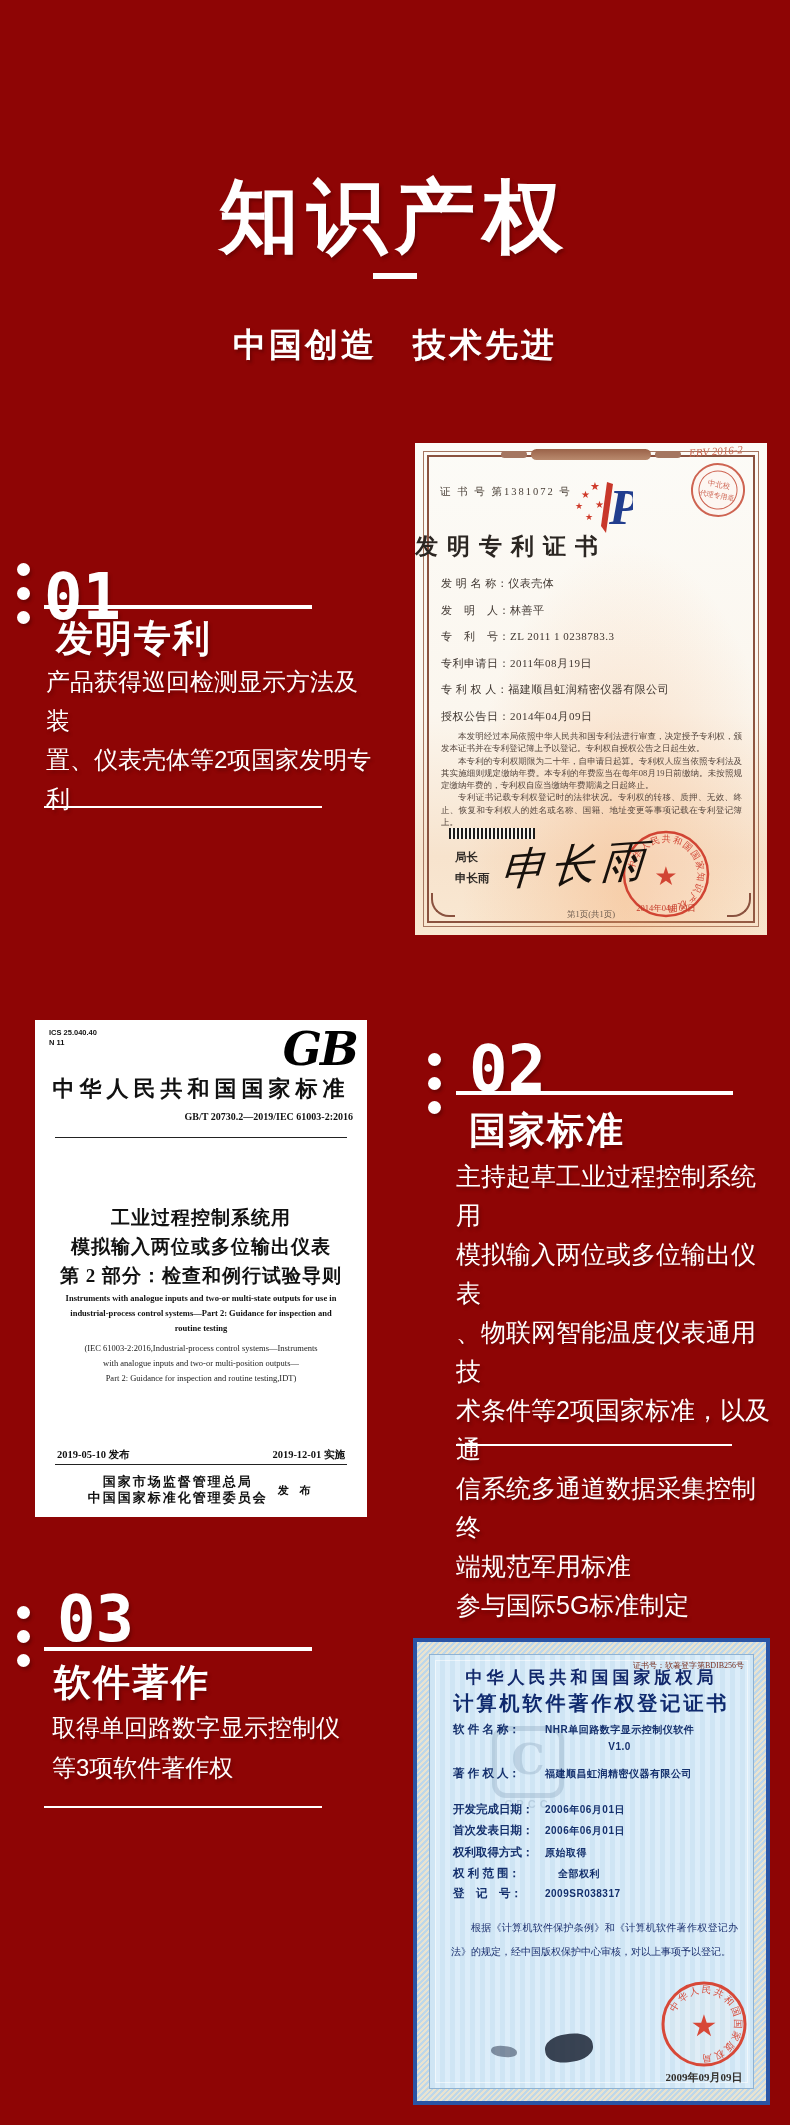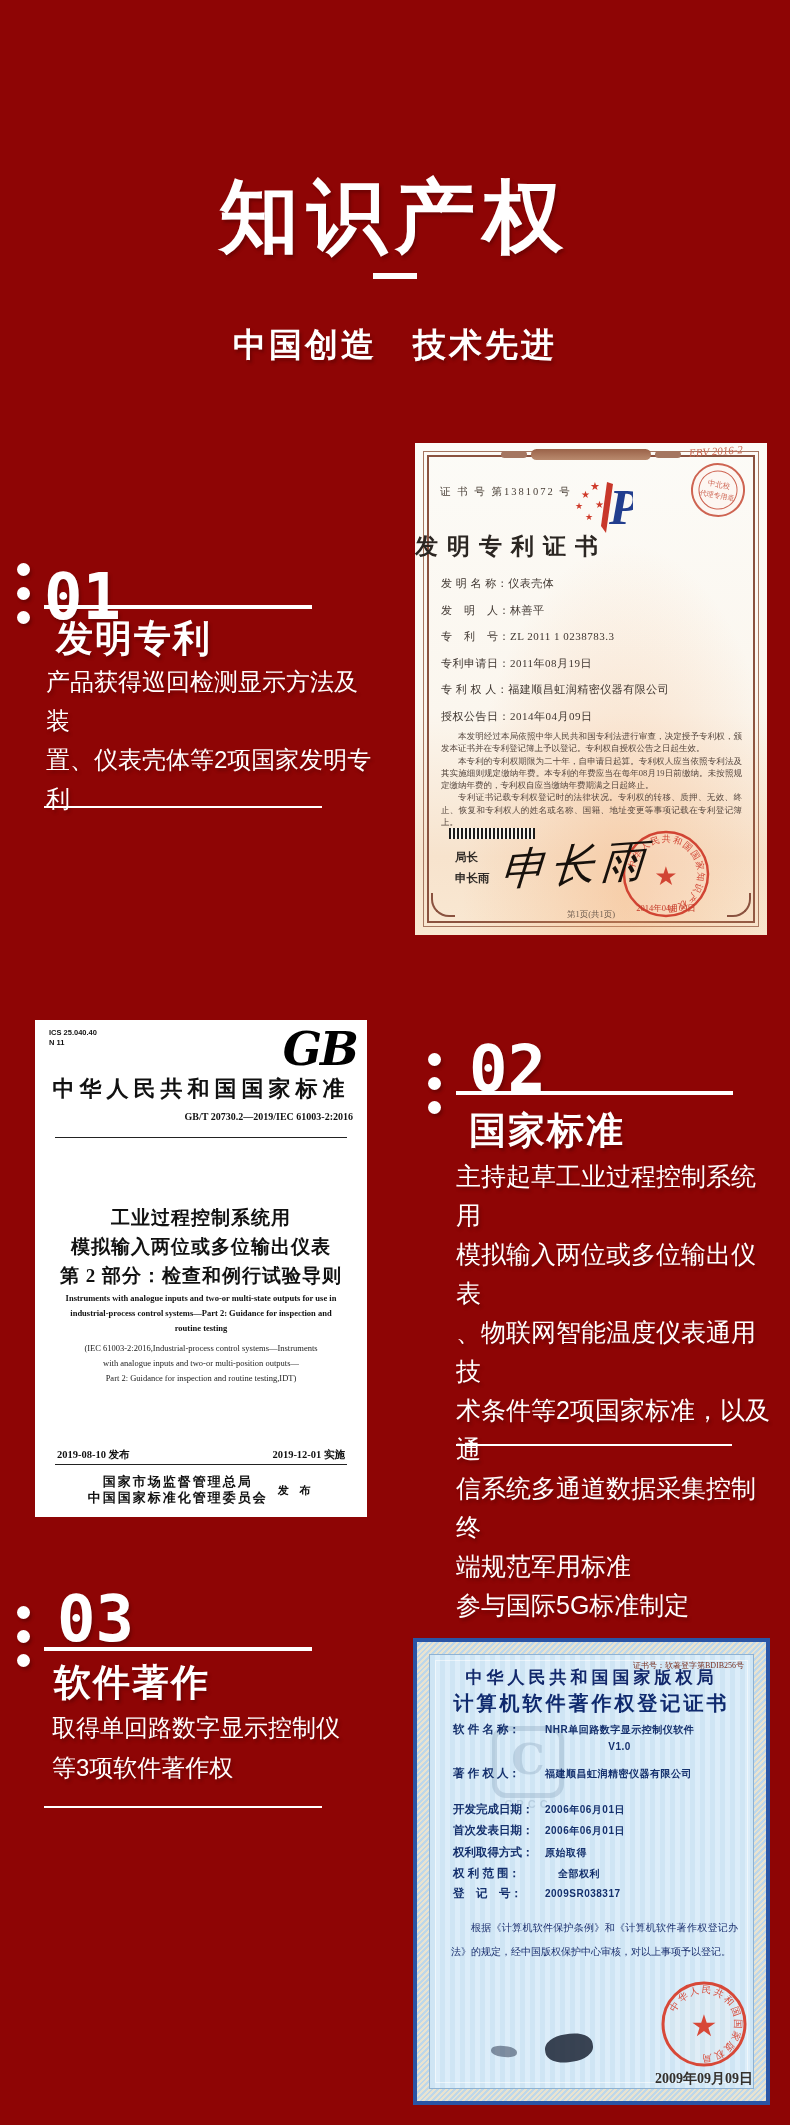--- a/index.html
+++ b/index.html
@@ -105,21 +105,21 @@
   .c3-row{left:36px;right:20px;display:flex;z-index:2;font-family:"Liberation Sans",sans-serif;}
   .c3-label{width:92px;flex:0 0 92px;font-size:11.5px;font-weight:bold;color:#14306d;}
   .c3-value{font-size:10px;font-weight:bold;color:#14306d;letter-spacing:.5px;line-height:16.5px;text-align:center;}
   .c3-body{top:274px;left:34px;right:28px;font-size:10px;line-height:24px;color:#1a2f6e;
          text-align:justify;text-indent:20px;z-index:2;font-family:"Liberation Sans",sans-serif;}
   .c3-ink1{top:392px;left:128px;width:48px;height:28px;background:#151d2e;opacity:.82;
          border-radius:45%;transform:rotate(-8deg);z-index:2;}
   .c3-ink2{top:404px;left:74px;width:26px;height:11px;background:#233048;opacity:.5;
          border-radius:45%;transform:rotate(6deg);z-index:2;}
   .c3-seal{top:338px;left:243px;width:88px;height:88px;z-index:3;opacity:.95;}
-  .c3-seal-date{top:428px;left:238px;width:98px;text-align:center;font-size:14px;color:#33302c;z-index:4;
+  .c3-seal-date{top:428px;left:238px;width:98px;text-align:center;font-size:11px;color:#33302c;z-index:4;
          font-weight:bold;}
 </style>
 </head>
 <body>
 
 <div class="page">
 
   <div class="abs main-title shadow">知识产权</div>
   <div class="abs title-dash"></div>
   <div class="abs subtitle shadow">中国创造　技术先进</div>
@@ -228,21 +228,21 @@
     <div class="abs gb-title pre">工业过程控制系统用
 模拟输入两位或多位输出仪表
 第 2 部分：检查和例行试验导则</div>
     <div class="abs gb-en-title pre">Instruments with analogue inputs and two-or multi-state outputs for use in
 industrial-process control systems—Part 2: Guidance for inspection and
 routine testing</div>
     <div class="abs gb-en-note pre">(IEC 61003-2:2016,Industrial-process control systems—Instruments
 with analogue inputs and two-or multi-position outputs—
 Part 2: Guidance for inspection and routine testing,IDT)</div>
     <div class="abs gb-issue-row">
-      <span>2019-08-10 发布</span>
+      <span>2019-05-10 发布</span>
       <span>2019-12-01 实施</span>
     </div>
     <div class="abs gb-rule" style="top:444px;"></div>
     <div class="abs gb-issuer">
       <div class="gb-issuer-lines pre">国家市场监督管理总局
 中国国家标准化管理委员会</div>
       <span class="gb-issue-label">发 布</span>
     </div>
   </div>
 

